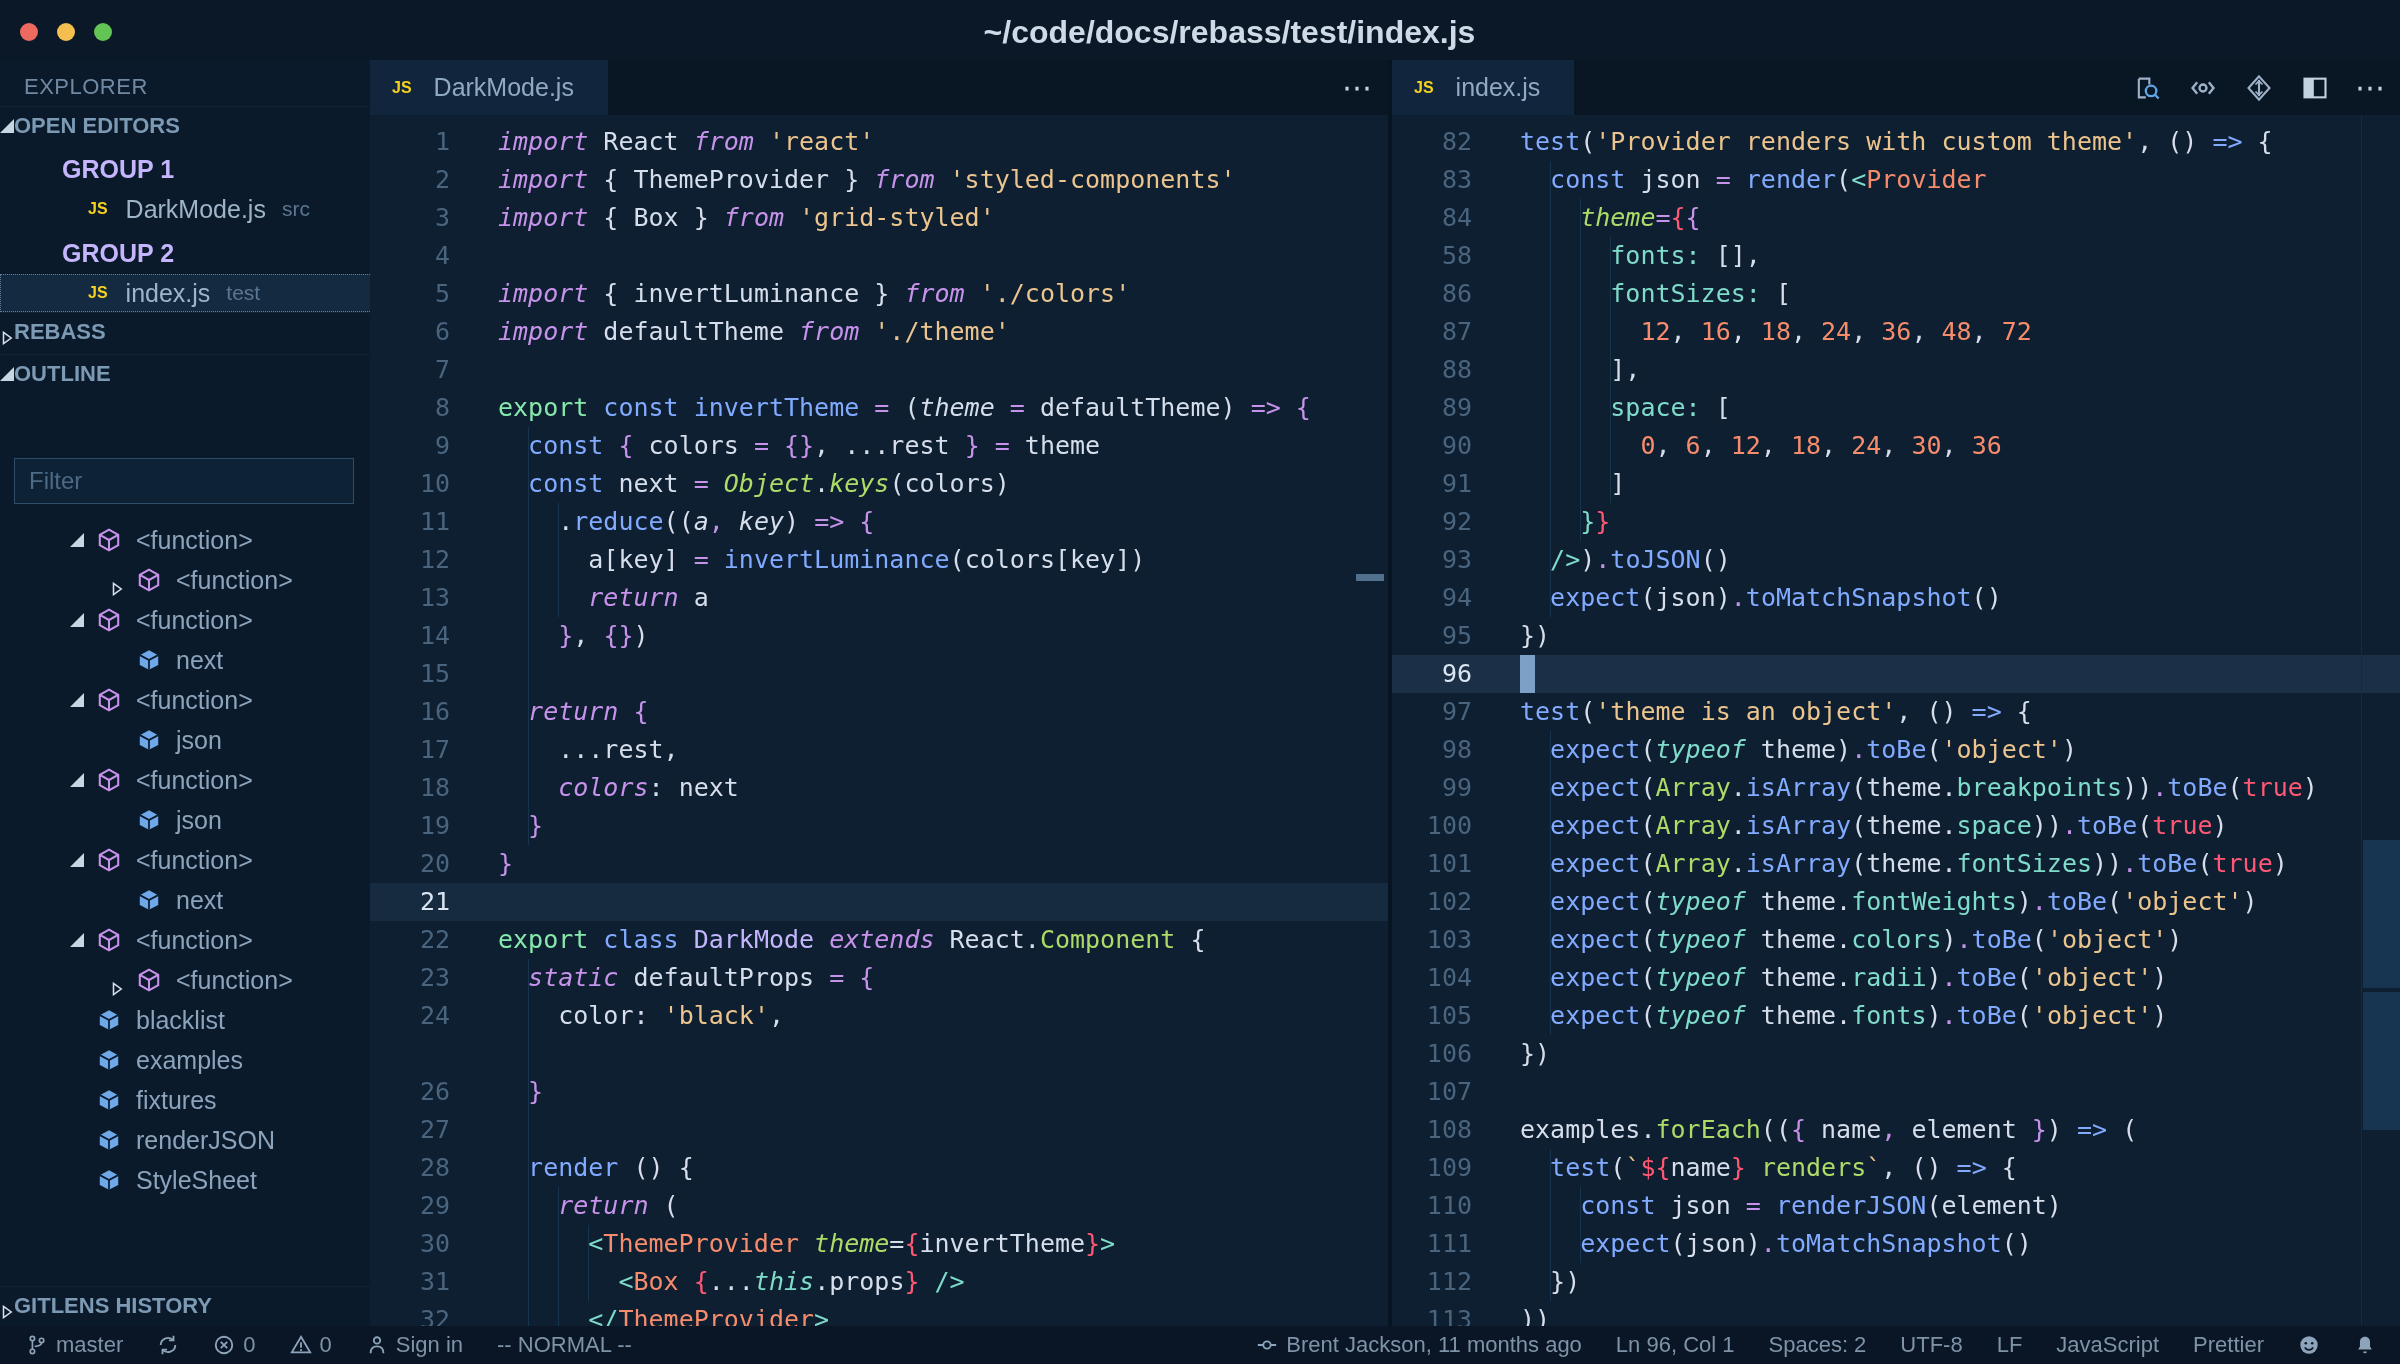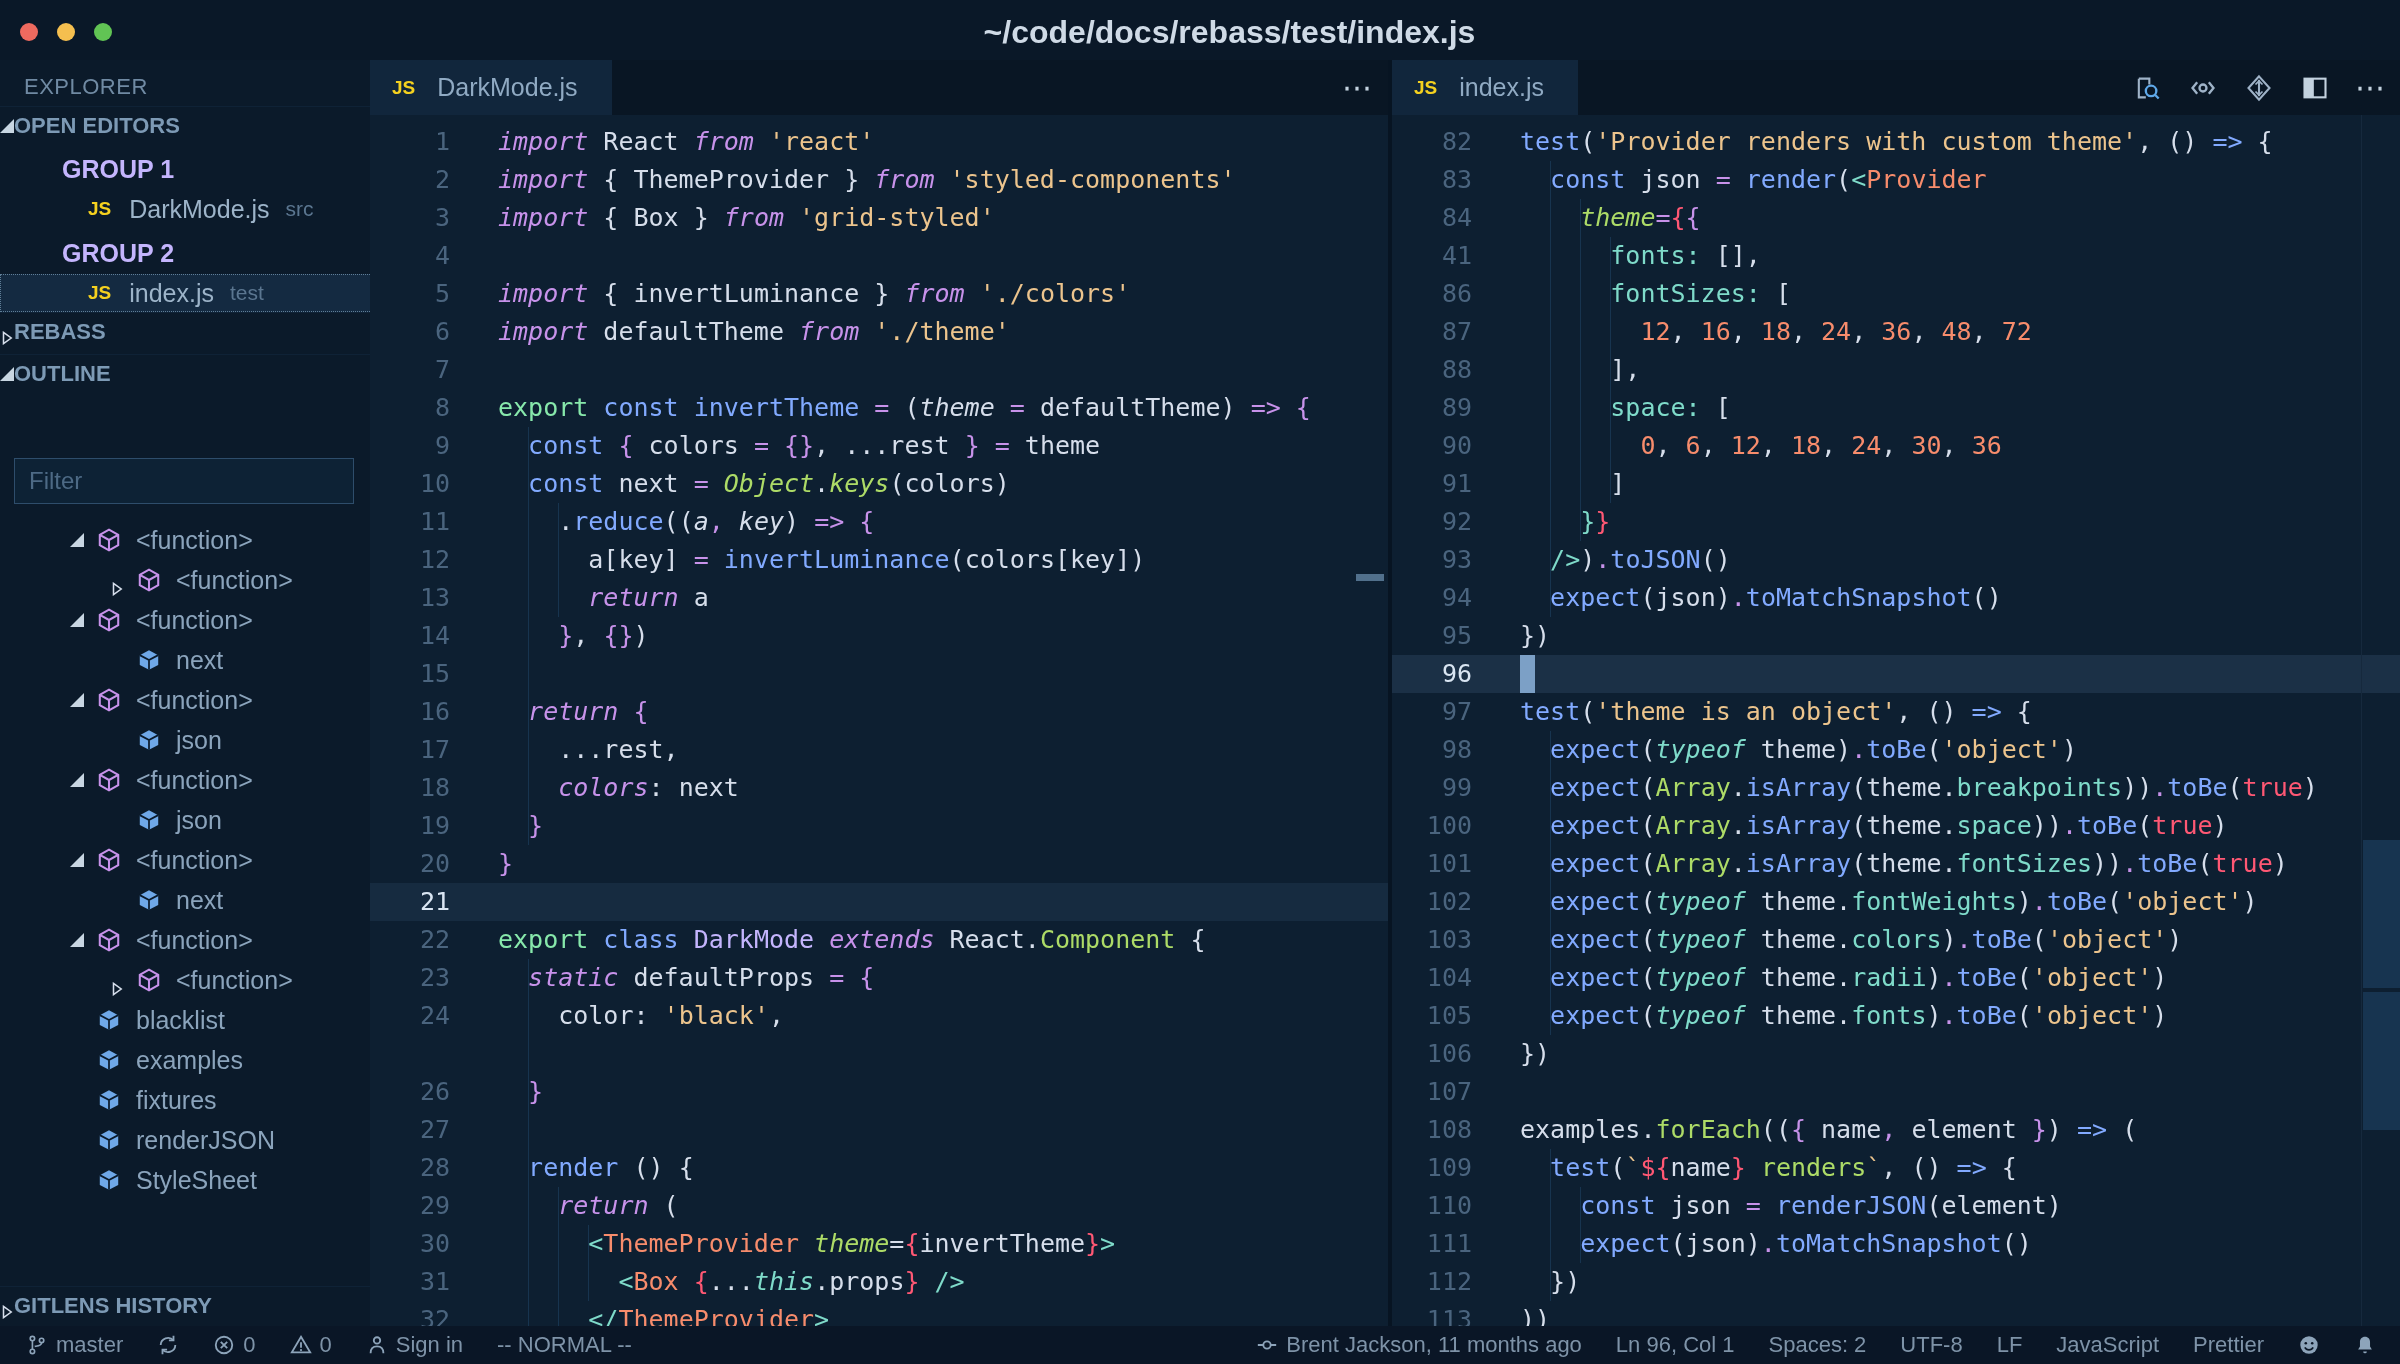--- a/index.html
+++ b/index.html
@@ -18,21 +18,21 @@
            border-right:1px solid #13283d;color:#8ba6bd;overflow:hidden;}
   .sb-title{position:absolute;left:24px;top:14px;font-size:22px;letter-spacing:.5px;color:#708aa3;}
   .sb-row{position:absolute;left:0;width:370px;height:38px;display:flex;align-items:center;cursor:pointer;}
   .sb-head{font-weight:bold;font-size:22px;color:#7d9ab5;border-top:1px solid #0f2236;}
   .tri-exp{width:14px;height:14px;background:#c8d6e2;clip-path:polygon(100% 0,100% 100%,0 100%);}
   .tri-col{width:14px;height:14px;}
   .grp{font-weight:bold;font-size:25px;color:#c4b5fd;padding-left:62px;}
   .file-row{padding-left:88px;font-size:25px;color:#9db4c9;}
   .file-row .badge{font-size:21px;color:#5b7690;margin-left:16px;}
   .file-row.sel{background:#142a41;outline:1px dotted #5f7e97;outline-offset:-1px;}
-  .jsbadge{color:#f5d11f;font-weight:bold;font-size:19px;margin-right:18px;font-family:"Liberation Sans",sans-serif;text-align:center;}
+  .jsbadge{color:#f5d11f;font-weight:bold;font-size:16px;margin-right:18px;font-family:"Liberation Sans",sans-serif;text-align:center;}
   .filter-box{position:absolute;left:14px;top:398px;width:340px;height:46px;background:#0d2235;
               border:1px solid #2e4d6b;color:#9db4c9;font-size:24px;padding:0 14px;box-sizing:border-box;
               font-family:"Liberation Sans",sans-serif;}
   .filter-box::placeholder{color:#4d6a85;}
   .ol-row{position:absolute;width:370px;height:40px;display:flex;align-items:center;font-size:25px;
           color:#8ba4bc;cursor:pointer;}
   .ol-row .tri-exp,.ol-row .tri-col{flex:0 0 14px;}
   .ol-row .oic{width:26px;height:26px;margin:0 14px 0 12px;flex:0 0 26px;}
   
   .group{position:absolute;top:60px;height:1266px;overflow:hidden;}
@@ -372,21 +372,21 @@
         <div class="guide" style="left: 158.1px; top: 46px; height: 456px;"></div>
         <div class="guide" style="left: 188.2px; top: 84px; height: 342px;"></div>
         <div class="guide" style="left: 218.3px; top: 122px; height: 266px;"></div>
         <div class="guide" style="left: 158.1px; top: 616px; height: 304px;"></div>
         <div class="guide" style="left: 158.1px; top: 1034px; height: 152px;"></div>
         <div class="guide" style="left: 188.2px; top: 1072px; height: 76px;"></div>
         <div class="cur-line strong" style="top: 540px;"></div>
         <div class="code-line" style="top: 8px;"><span class="num">82</span><span class="code"><span class="tk-fn">test</span><span class="tk-pun">(</span><span class="tk-str">'Provider renders with custom theme'</span><span class="tk-pun">, </span><span class="tk-pun">() </span><span class="tk-op2">=&gt; </span><span class="tk-pun">{</span></span></div>
         <div class="code-line" style="top: 46px;"><span class="num">83</span><span class="code"><span class="tk-kw2">  const </span><span class="tk-var">json </span><span class="tk-op">= </span><span class="tk-fn">render</span><span class="tk-pun">(</span><span class="tk-tagb">&lt;</span><span class="tk-tag">Provider</span></span></div>
         <div class="code-line" style="top: 84px;"><span class="num">84</span><span class="code"><span class="tk-attr">    theme</span><span class="tk-op">=</span><span class="tk-jsxb">{</span><span class="tk-op">{</span></span></div>
-        <div class="code-line" style="top: 122px;"><span class="num">41</span><span class="code"><span class="tk-prop">      fonts</span><span class="tk-prop">: </span><span class="tk-pun">[],</span></span></div>
+        <div class="code-line" style="top: 122px;"><span class="num">58</span><span class="code"><span class="tk-prop">      fonts</span><span class="tk-prop">: </span><span class="tk-pun">[],</span></span></div>
         <div class="code-line" style="top: 160px;"><span class="num">86</span><span class="code"><span class="tk-prop">      fontSizes</span><span class="tk-prop">: </span><span class="tk-pun">[</span></span></div>
         <div class="code-line" style="top: 198px;"><span class="num">87</span><span class="code"><span class="tk-num">        12</span><span class="tk-pun">, </span><span class="tk-num">16</span><span class="tk-pun">, </span><span class="tk-num">18</span><span class="tk-pun">, </span><span class="tk-num">24</span><span class="tk-pun">, </span><span class="tk-num">36</span><span class="tk-pun">, </span><span class="tk-num">48</span><span class="tk-pun">, </span><span class="tk-num">72</span></span></div>
         <div class="code-line" style="top: 236px;"><span class="num">88</span><span class="code"><span class="tk-pun">      ],</span></span></div>
         <div class="code-line" style="top: 274px;"><span class="num">89</span><span class="code"><span class="tk-prop">      space</span><span class="tk-prop">: </span><span class="tk-pun">[</span></span></div>
         <div class="code-line" style="top: 312px;"><span class="num">90</span><span class="code"><span class="tk-num">        0</span><span class="tk-pun">, </span><span class="tk-num">6</span><span class="tk-pun">, </span><span class="tk-num">12</span><span class="tk-pun">, </span><span class="tk-num">18</span><span class="tk-pun">, </span><span class="tk-num">24</span><span class="tk-pun">, </span><span class="tk-num">30</span><span class="tk-pun">, </span><span class="tk-num">36</span></span></div>
         <div class="code-line" style="top: 350px;"><span class="num">91</span><span class="code"><span class="tk-pun">      ]</span></span></div>
         <div class="code-line" style="top: 388px;"><span class="num">92</span><span class="code"><span class="tk-prop">    }</span><span class="tk-jsxb">}</span></span></div>
         <div class="code-line" style="top: 426px;"><span class="num">93</span><span class="code"><span class="tk-tagb">  /&gt;</span><span class="tk-pun">)</span><span class="tk-op">.</span><span class="tk-fn">toJSON</span><span class="tk-pun">()</span></span></div>
         <div class="code-line" style="top: 464px;"><span class="num">94</span><span class="code"><span class="tk-fn">  expect</span><span class="tk-pun">(</span><span class="tk-var">json</span><span class="tk-pun">)</span><span class="tk-op">.</span><span class="tk-fn">toMatchSnapshot</span><span class="tk-pun">()</span></span></div>
         <div class="code-line" style="top: 502px;"><span class="num">95</span><span class="code"><span class="tk-pun">})</span></span></div>

